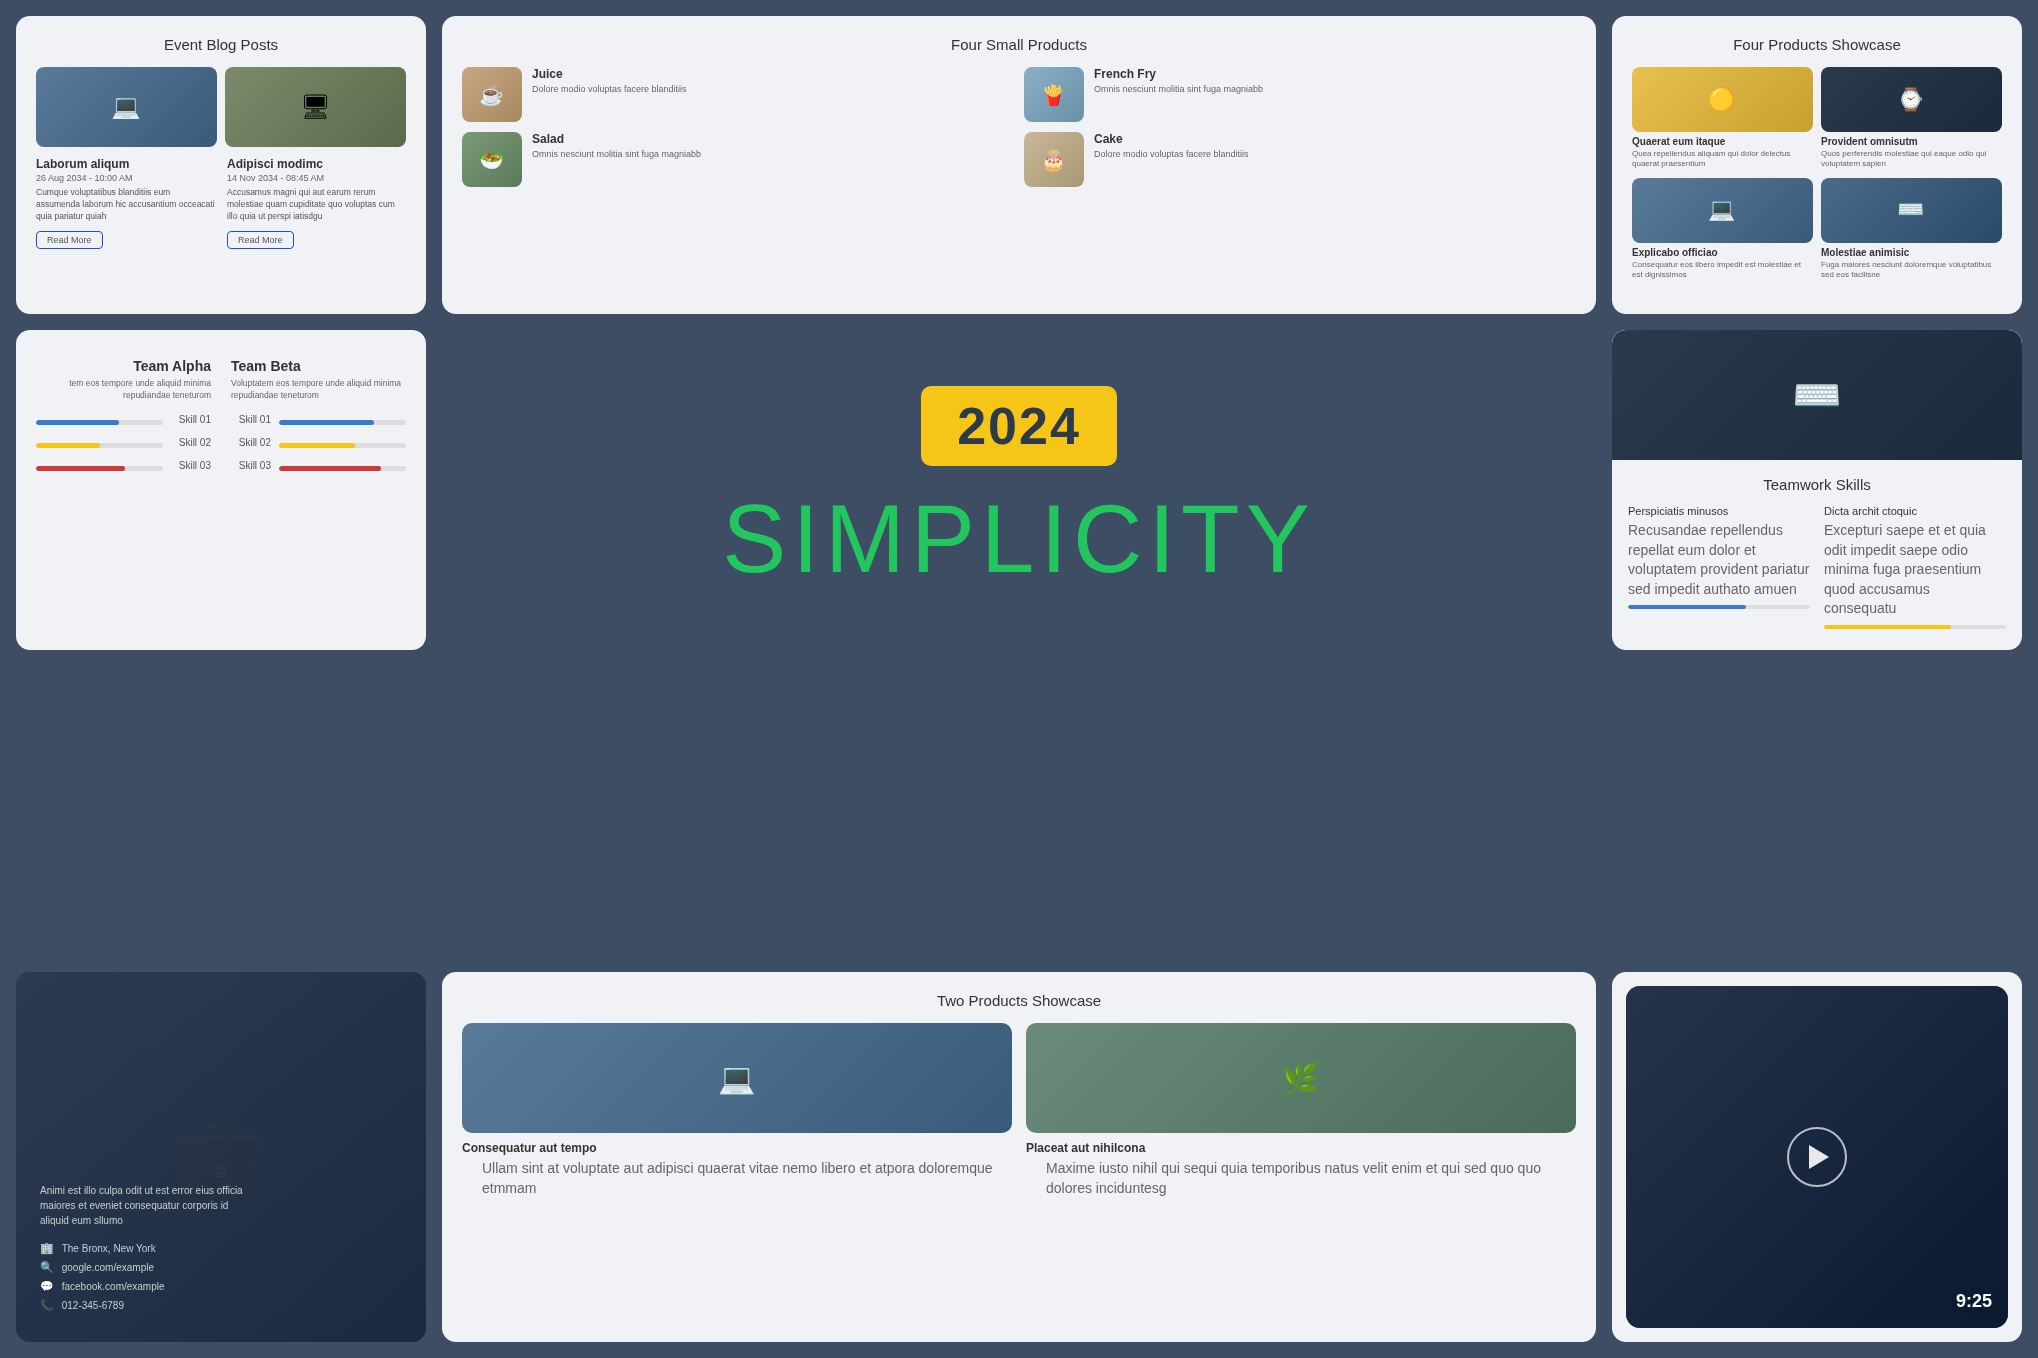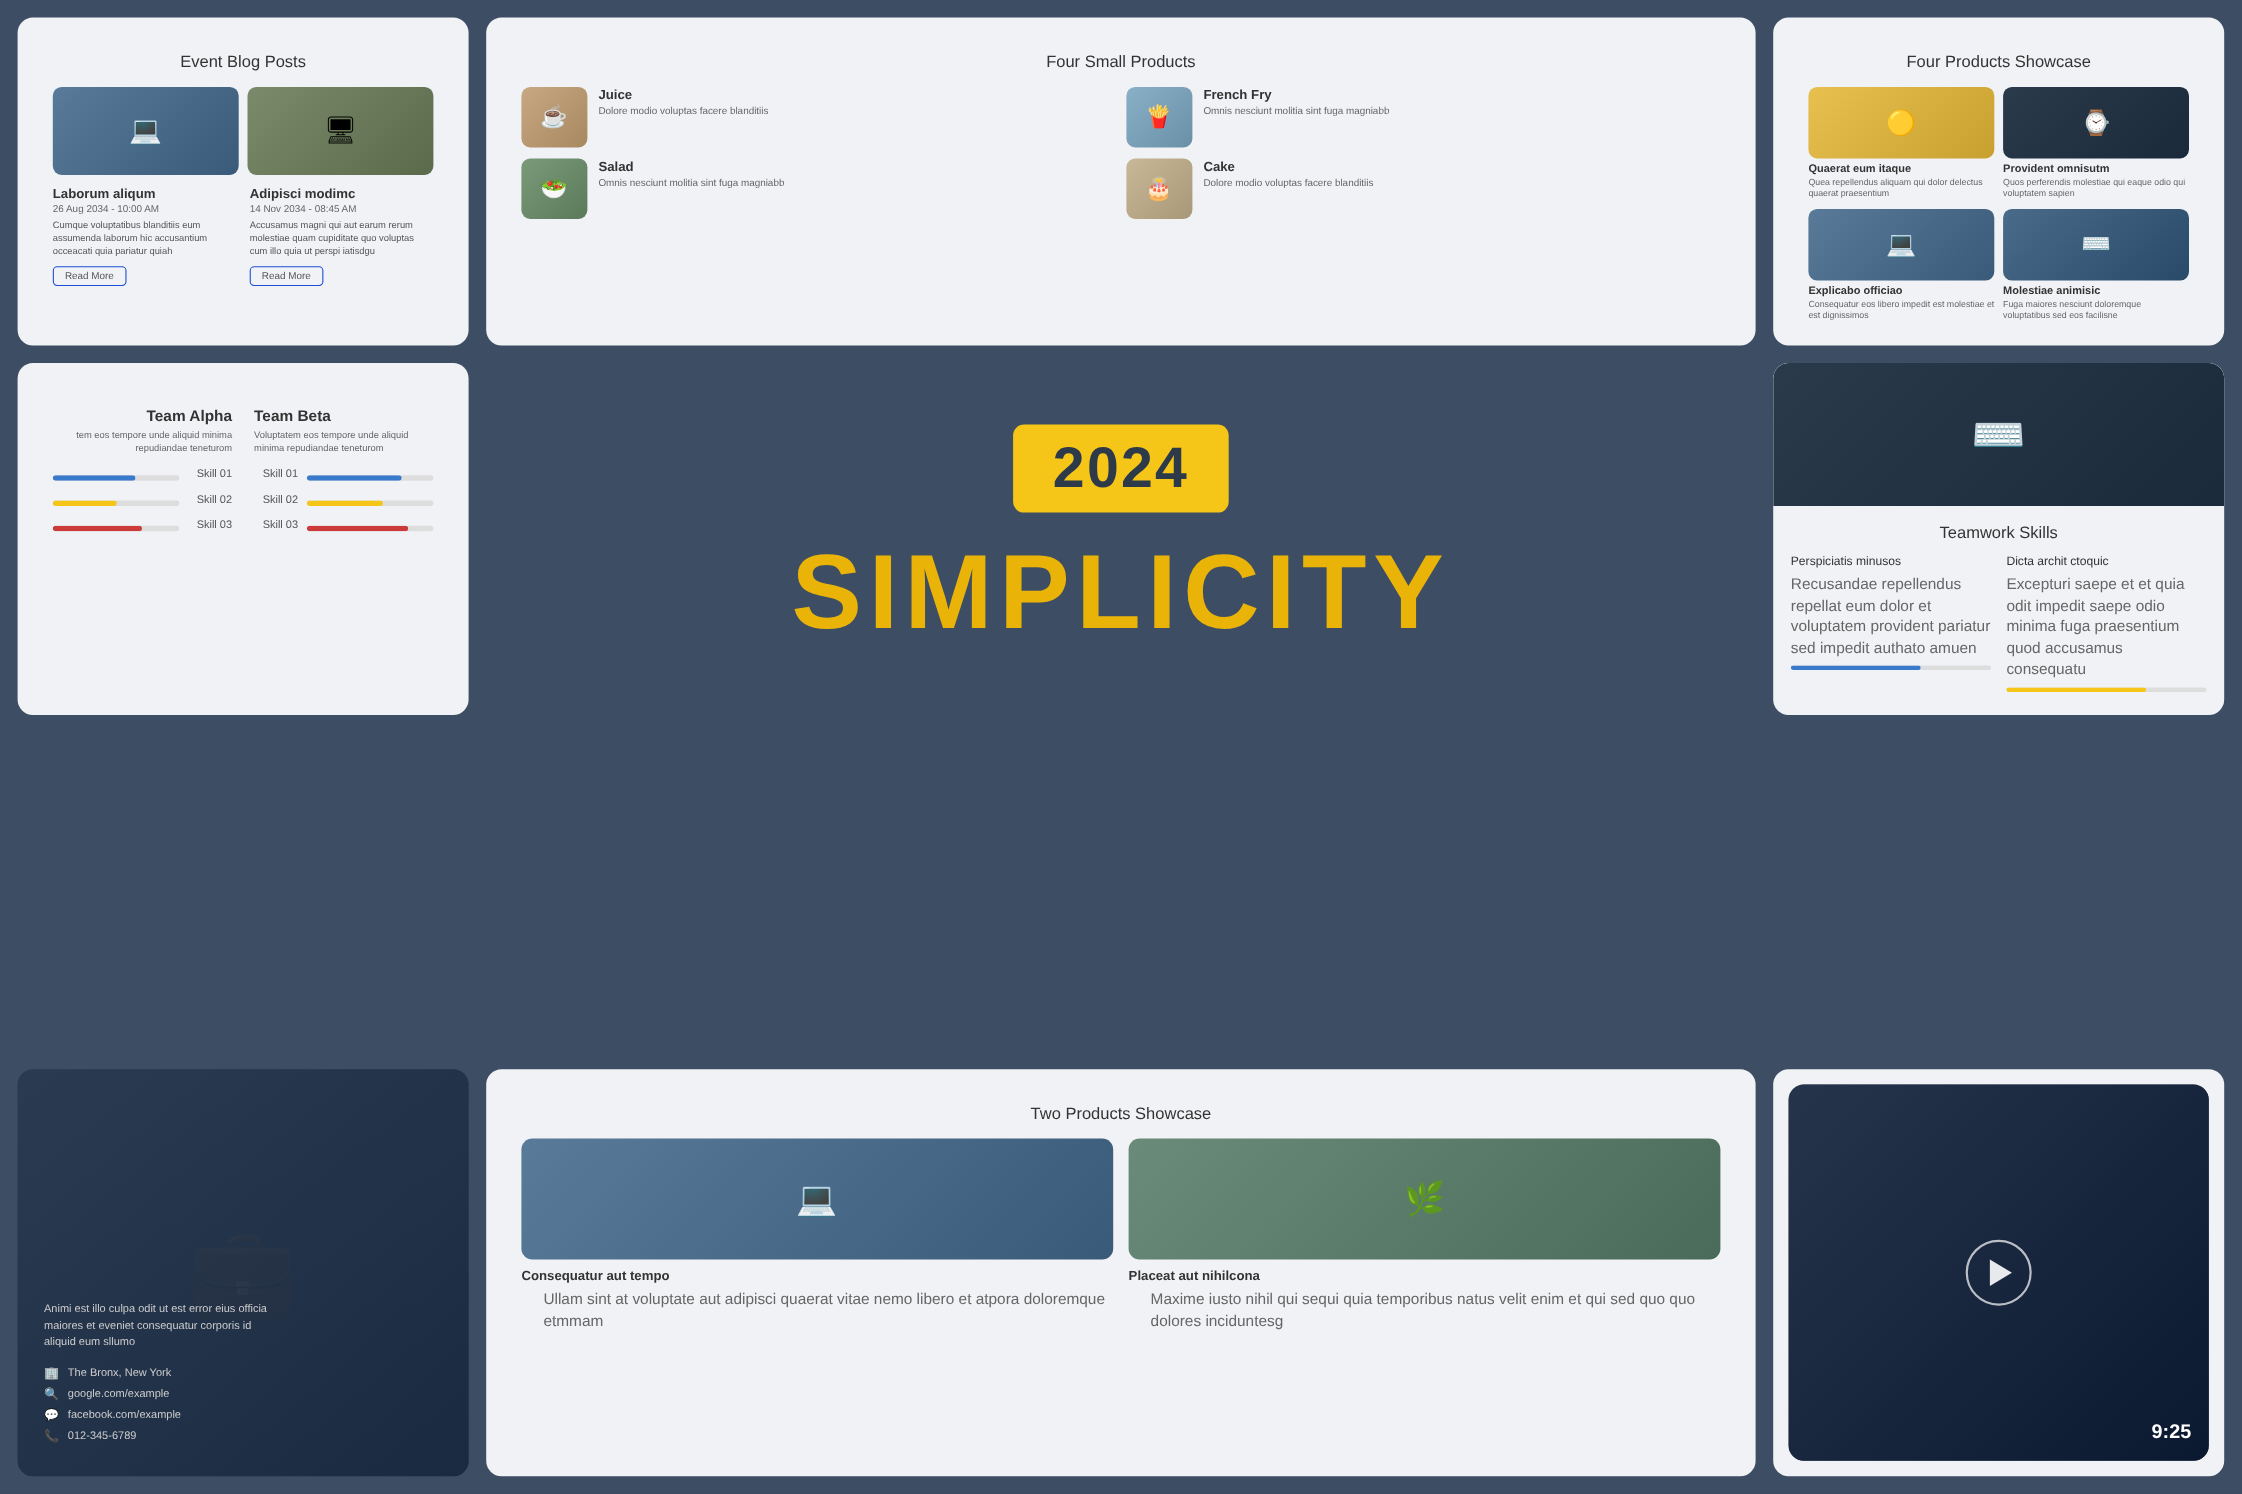--- a/index.html
+++ b/index.html
@@ -8,21 +8,21 @@
       height: 1358px;
       background-color: #3d4d63;
       font-family: 'Arial', sans-serif;
       overflow: hidden;
       position: relative;
     }
 
     .card {
       background: #f0f2f5;
       border-radius: 14px;
-      padding: 32px;
+      padding: 20px;
       overflow: hidden;
     }
 
     .card-title {
       text-align: center;
       font-size: 15px;
       color: #333;
       margin-bottom: 14px;
       font-weight: 400;
     }
@@ -33,22 +33,22 @@
       padding: 10px 36px;
       font-size: 52px;
       font-weight: 900;
       color: #2c3a4a;
       margin-bottom: 18px;
       letter-spacing: 2px;
     }
 
     .simplicity-text {
       font-size: 96px;
-      font-weight: 700;
-      color: #eab308;
+      font-weight: 400;
+      color: #22c55e;
       letter-spacing: 6px;
       text-transform: uppercase;
     }
 
     .blog-images {
       display: flex;
       gap: 8px;
       margin-bottom: 10px;
     }
 

